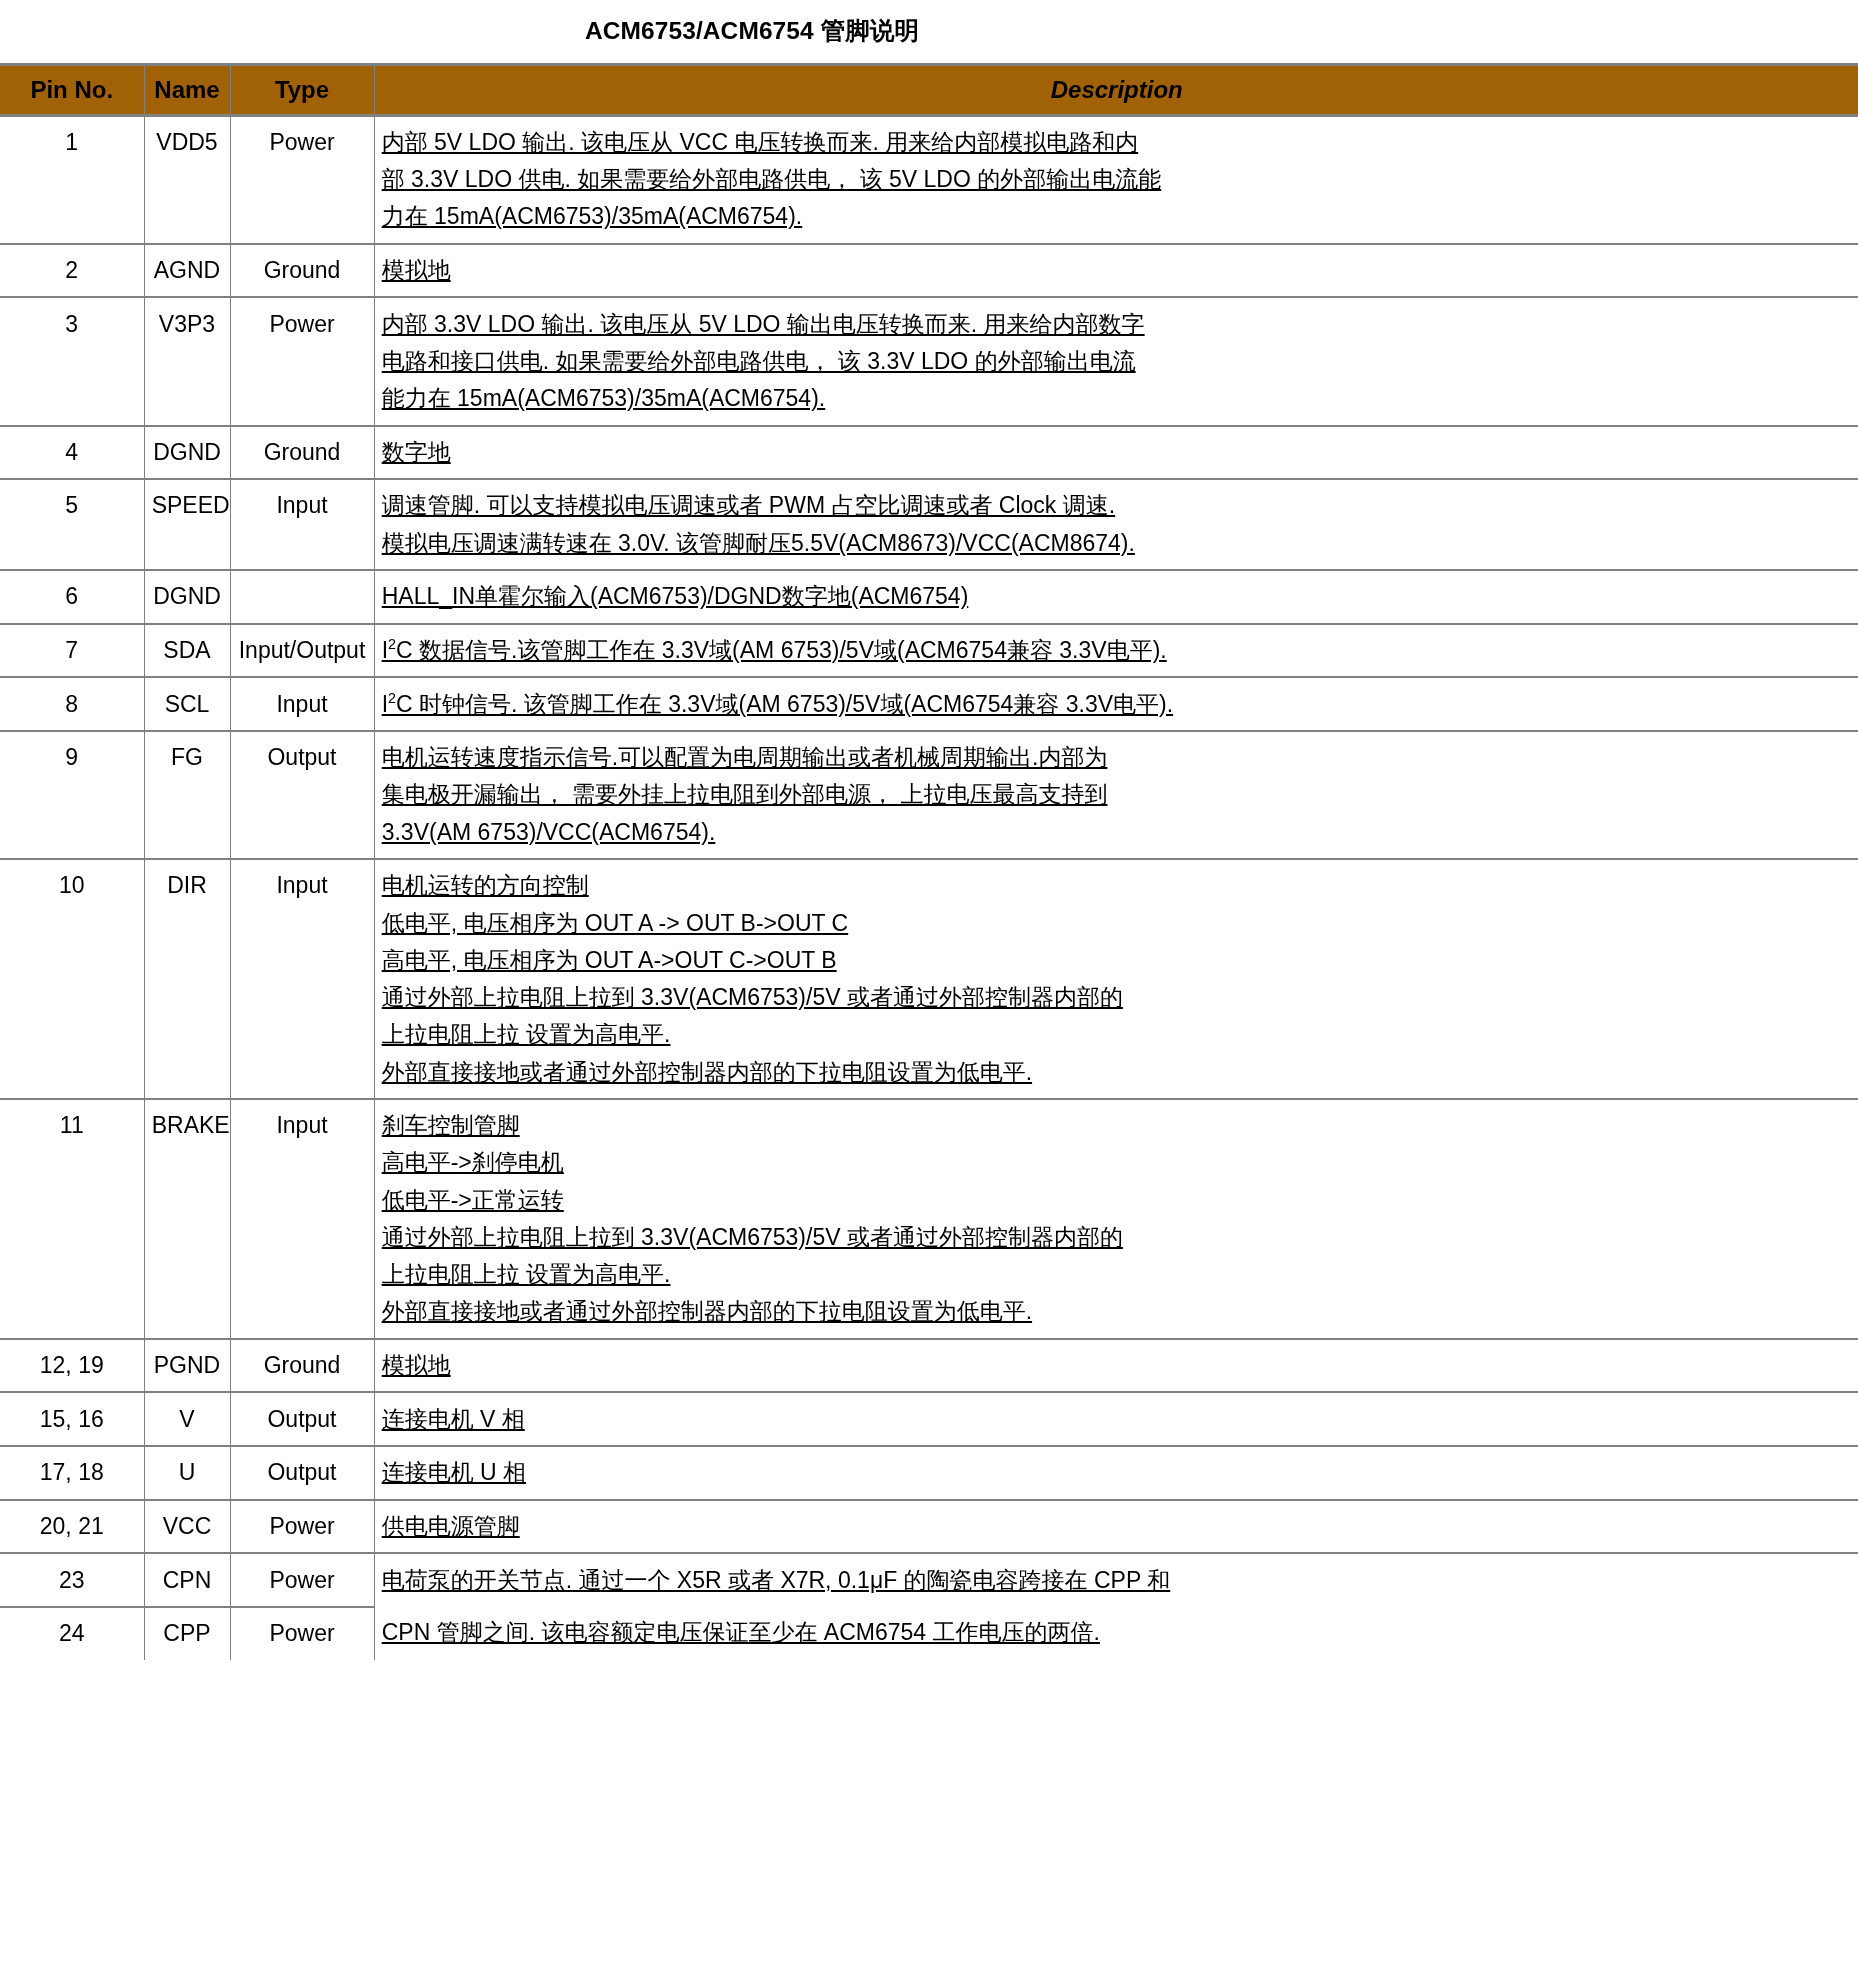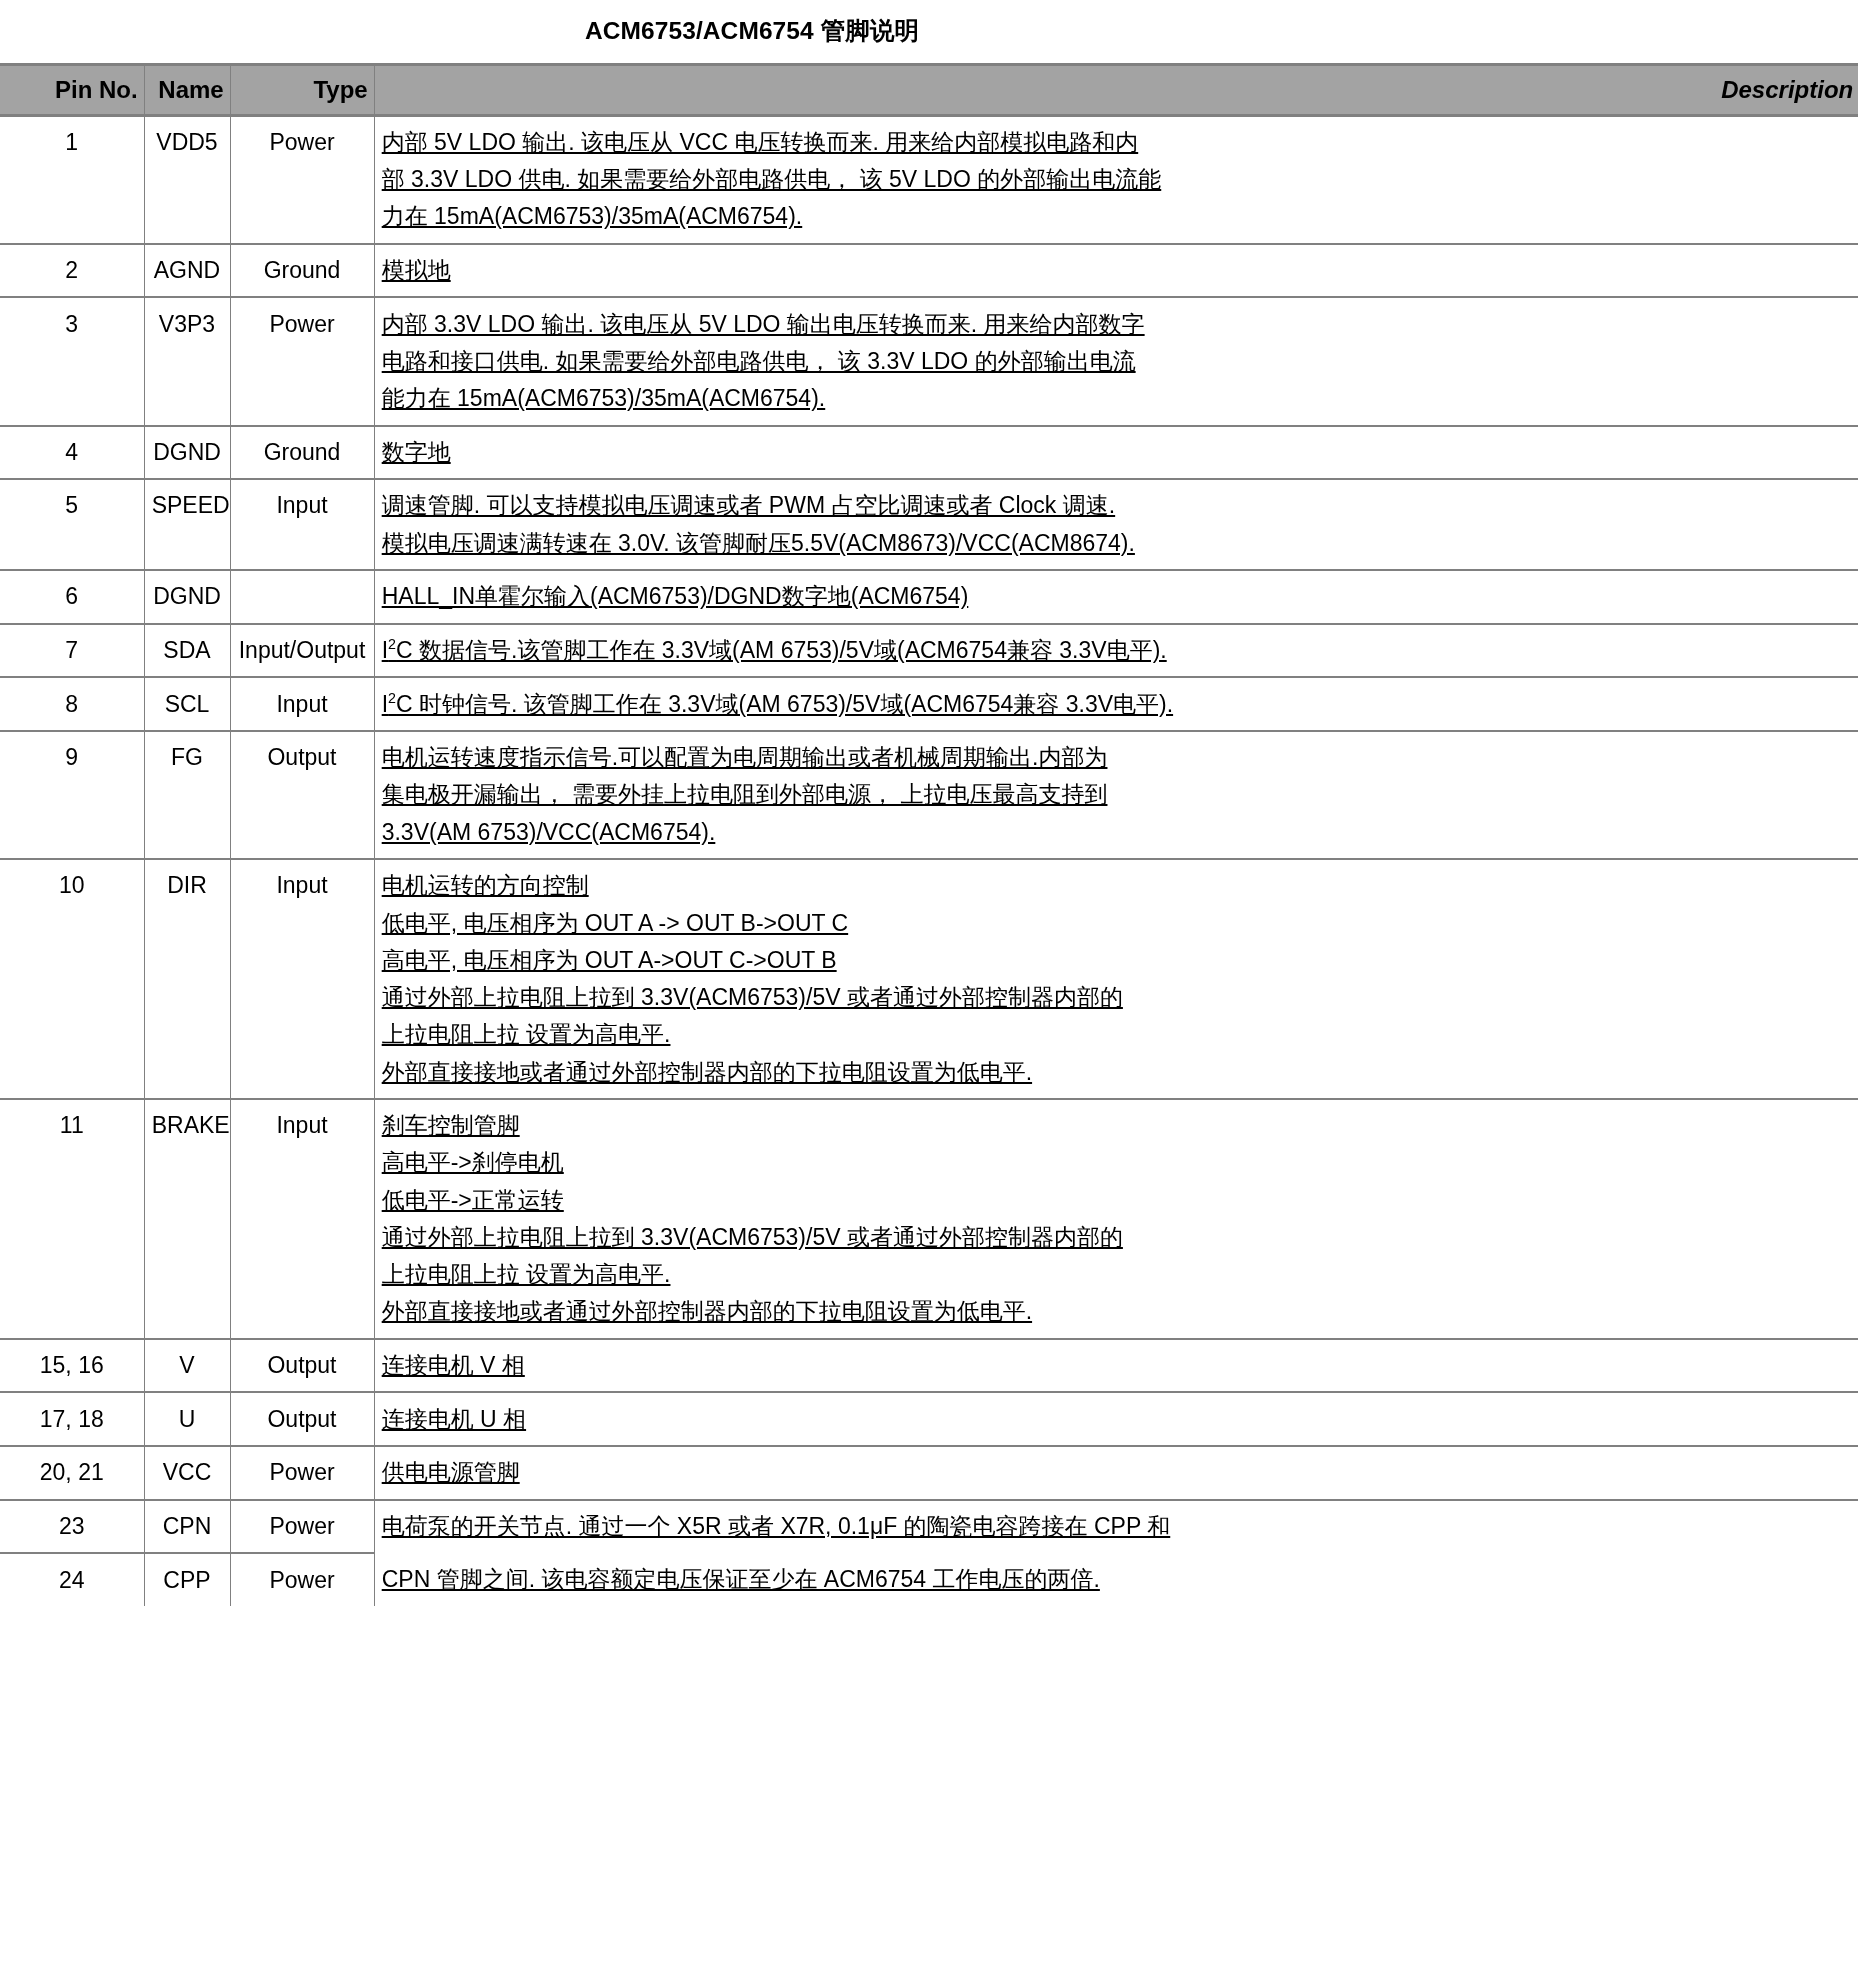--- a/index.html
+++ b/index.html
@@ -35,24 +35,24 @@
     table-layout: fixed;
     font-size: 23px;
   }
 
   table.pin-table col.c-pin   { width: 144px; }
   table.pin-table col.c-name  { width: 86px; }
   table.pin-table col.c-type  { width: 144px; }
   table.pin-table col.c-desc  { width: 1485px; }
 
   thead th {
-    background: #a3a3a3;
+    background: #a16207;
     font-weight: bold;
     font-size: 24px;
-    text-align: right;
+    text-align: center;
     padding: 10px 5.8px;
     border-top: 3.6px solid #808080;
     border-bottom: 3.6px solid #808080;
     border-left: 1.4px solid #808080;
     border-right: 1.4px solid #808080;
     vertical-align: middle;
   }
   thead th.first { border-left: 0; }
   thead th.last  { border-right: 0; font-style: italic; }
 
@@ -214,20 +214,28 @@
           <td class="col-desc last">
             <span class="desc-line">刹车控制管脚</span>
             <span class="desc-line">高电平-&gt;刹停电机</span>
             <span class="desc-line">低电平-&gt;正常运转</span>
             <span class="desc-line">通过外部上拉电阻上拉到 3.3V(ACM6753)/5V 或者通过外部控制器内部的</span>
             <span class="desc-line">上拉电阻上拉 设置为高电平.</span>
             <span class="desc-line">外部直接接地或者通过外部控制器内部的下拉电阻设置为低电平.</span>
           </td>
         </tr>
         <tr>
+          <td class="col-pin first">12, 19</td>
+          <td class="col-name">PGND</td>
+          <td class="col-type">Ground</td>
+          <td class="col-desc last">
+            <span class="desc-line">模拟地</span>
+          </td>
+        </tr>
+        <tr>
           <td class="col-pin first">15, 16</td>
           <td class="col-name">V</td>
           <td class="col-type">Output</td>
           <td class="col-desc last">
             <span class="desc-line">连接电机 V 相</span>
           </td>
         </tr>
         <tr>
           <td class="col-pin first">17, 18</td>
           <td class="col-name">U</td>

